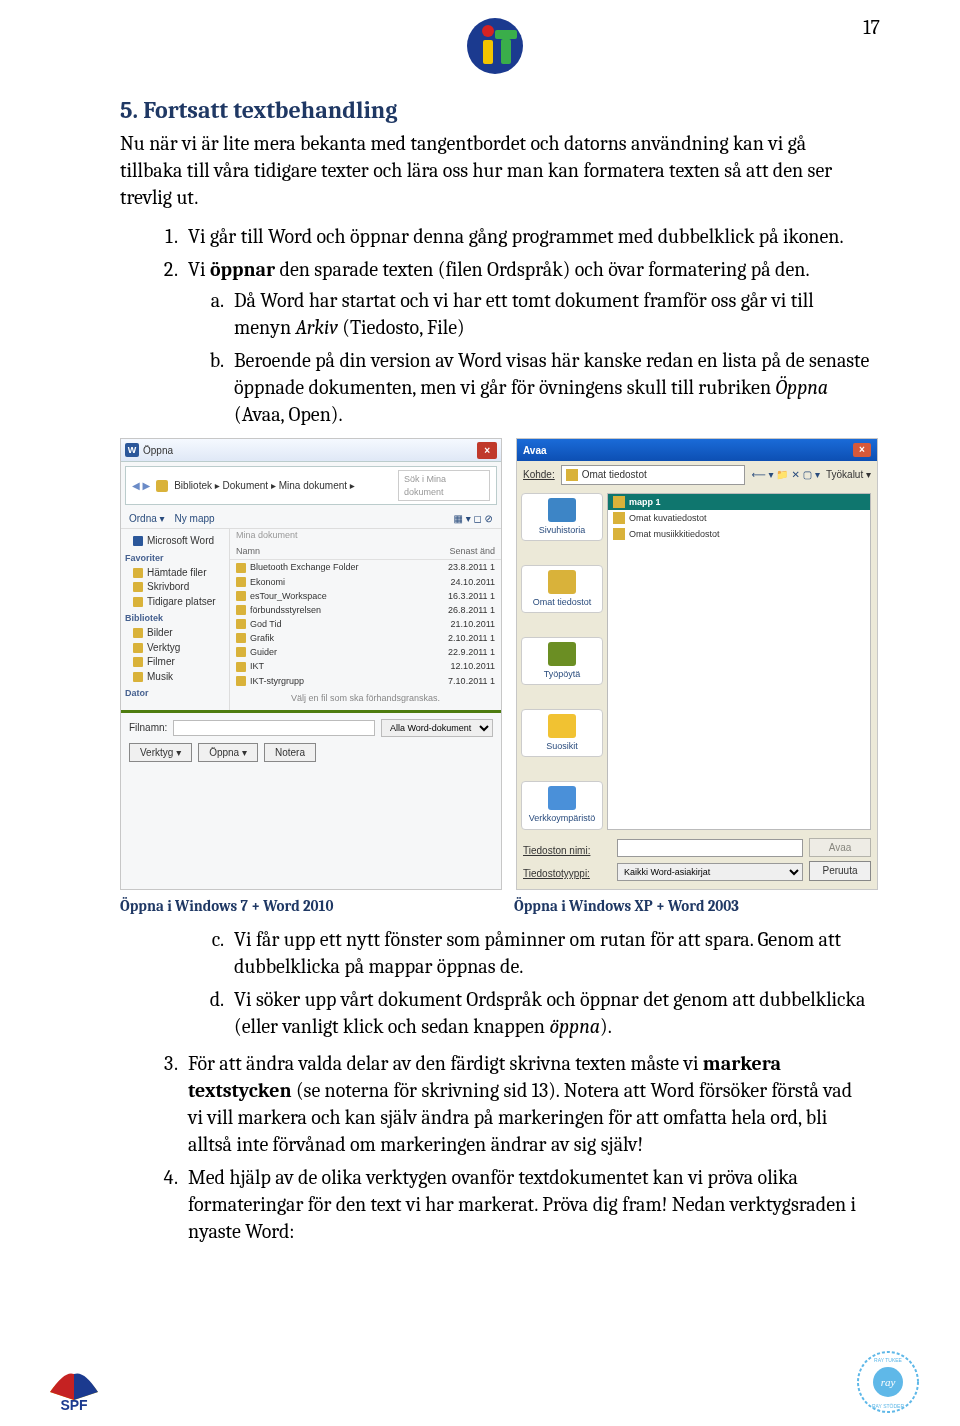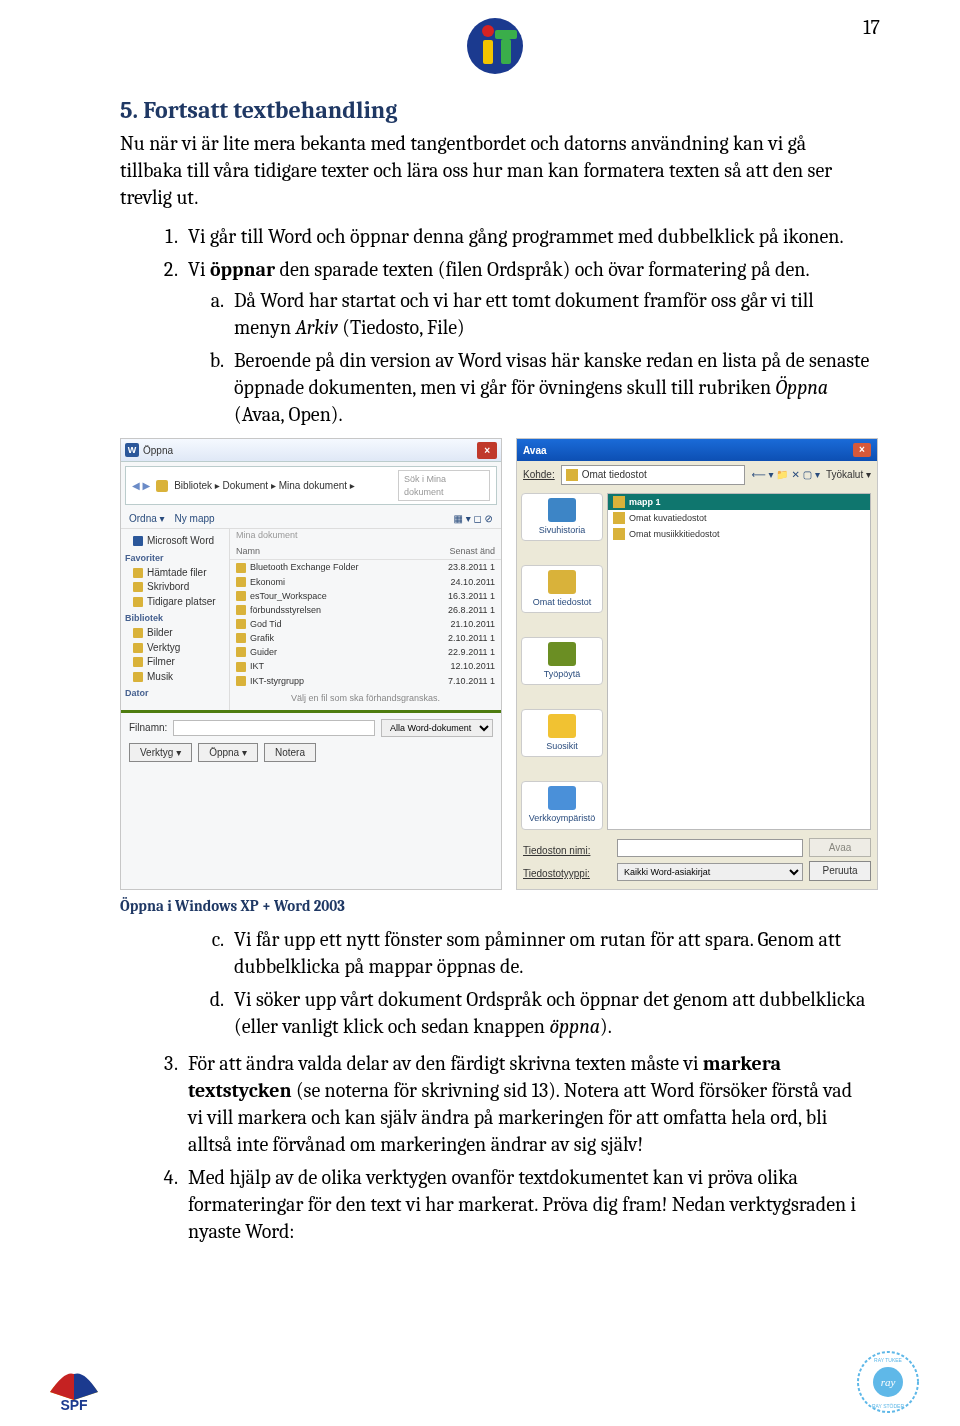--- a/index.html
+++ b/index.html
@@ -385,20 +385,21 @@
         <div class="xp-foot-row">
           <span class="lbl">Tiedostotyyppi:</span>
           <select><option>Kaikki Word-asiakirjat</option></select>
           <span class="btn">Peruuta</span>
         </div>
       </div>
     </div>
   </div>
 
   <div class="captions">
+    <span>Öppna i Windows 7 + Word 2010</span>
     <span>Öppna i Windows XP + Word 2003</span>
   </div>
 
   <ol class="num" start="2" style="list-style:none;padding-left:62px;">
     <li style="list-style:none;">
       <ol class="alpha" start="3">
         <li>Vi får upp ett nytt fönster som påminner om rutan för att spara. Genom att dubbelklicka på mappar öppnas de.</li>
         <li>
           <span>Vi söker upp vårt dokument Ordspråk och öppnar det genom att dubbelklicka (eller vanligt klick och sedan knappen </span><em>öppna</em><span>).</span>
         </li>

